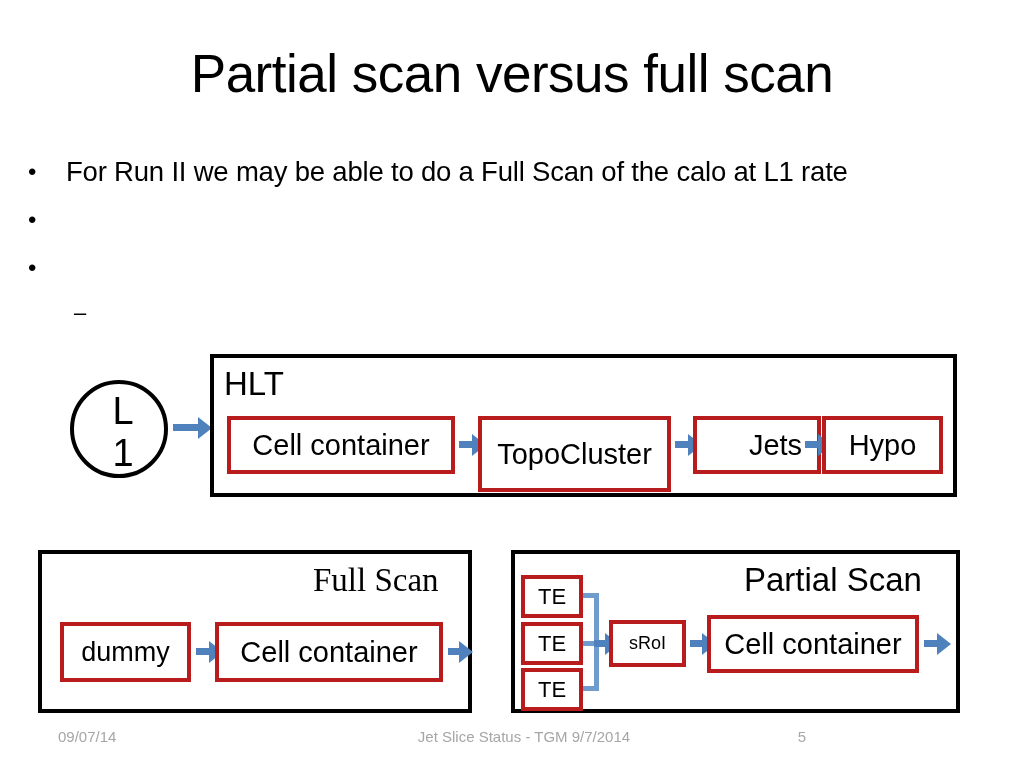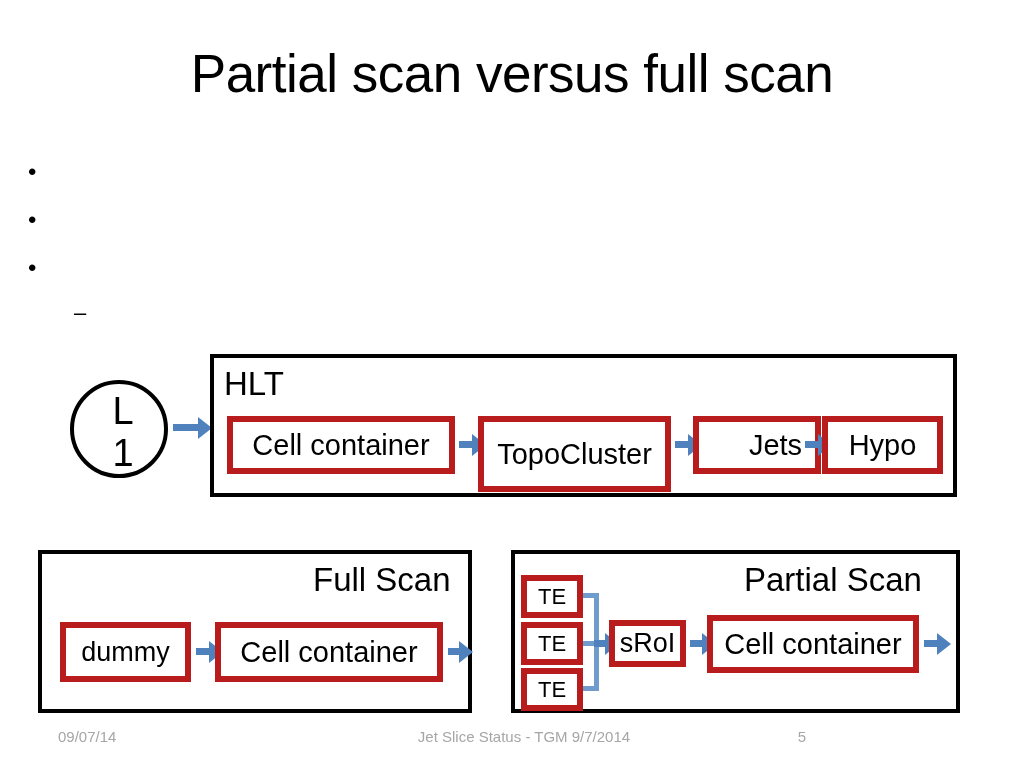--- a/index.html
+++ b/index.html
@@ -66,21 +66,21 @@
 
   
   .panel {
     position: absolute;
     border: 4px solid #000000;
     background: #ffffff;
     box-sizing: border-box;
   }
   .node-box {
     position: absolute;
-    border: 6px solid #b91c1c;
+    border: 4px solid #b91c1c;
     background: #ffffff;
     box-sizing: border-box;
     display: flex;
     align-items: center;
     justify-content: center;
     white-space: nowrap;
   }
   .panel-label {
     position: absolute;
     white-space: nowrap;
@@ -152,20 +152,21 @@
 </style>
 </head>
 <body>
 
 <div id="slide-title">Partial scan versus full scan</div>
 
 <div id="bullet-list">
 
   <div class="bullet-row level-1">
     <span class="marker">•</span>
+    <span class="bullet-text">For Run II we may be able to do a Full Scan of the calo at L1 rate</span>
   </div>
 
   <div class="bullet-row level-1">
     <span class="marker">•</span>
   </div>
 
   <div class="bullet-row level-1">
     <span class="marker">•</span>
   </div>
 
@@ -195,21 +196,21 @@
 <div class="arrow" style="left:675px; top:441px; width:14px;"></div>
 
 <div class="node-box" style="left:693px; top:416px; width:128px; height:58px; font-size:29px;padding-left:37px;">Jets</div>
 
 <div class="arrow" style="left:805px; top:441px; width:14px;"></div>
 
 <div class="node-box" style="left:822px; top:416px; width:121px; height:58px; font-size:29px;">Hypo</div>
 
 <div class="panel" style="left:38px; top:550px; width:434px; height:163px;"></div>
 
-<div class="panel-label" style="left:313px; top:562px;">Full Scan</div>
+<div class="panel-label" style="left:313px; top:562px;font-family:Liberation Serif, serif;">Full Scan</div>
 
 <div class="node-box" style="left:60px; top:622px; width:131px; height:60px; font-size:27px;">dummy</div>
 
 <div class="arrow" style="left:196px; top:648px; width:14px;"></div>
 
 <div class="node-box" style="left:215px; top:622px; width:228px; height:60px; font-size:29px;">Cell container</div>
 
 <div class="arrow" style="left:448px; top:648px; width:12px;"></div>
 
 <div class="panel" style="left:511px; top:550px; width:449px; height:163px;"></div>
@@ -222,21 +223,21 @@
 
 <div class="node-box" style="left:521px; top:668px; width:62px; height:43px; font-size:22px;">TE</div>
 
 <div class="conn-line" style="left:583px; top:593px; width:16px; height:5px;"></div>
 <div class="conn-line" style="left:583px; top:686px; width:16px; height:5px;"></div>
 <div class="conn-line" style="left:594px; top:593px; width:5px; height:98px;"></div>
 <div class="conn-line" style="left:583px; top:641px; width:16px; height:5px;"></div>
 
 <div class="arrow" style="left:594px; top:640px; width:12px;"></div>
 
-<div class="node-box" style="left:609px; top:620px; width:77px; height:47px; font-size:27px;">sRoI</div>
+<div class="node-box" style="left:609px; top:620px; width:77px; height:47px; font-size:18px;">sRoI</div>
 
 <div class="arrow" style="left:690px; top:640px; width:13px;"></div>
 
 <div class="node-box" style="left:707px; top:615px; width:212px; height:58px; font-size:29px;">Cell container</div>
 
 <div class="arrow" style="left:924px; top:640px; width:14px;"></div>
 
 <div id="footer">
   <span id="footer-date">09/07/14</span>
   <span id="footer-center">Jet Slice Status - TGM 9/7/2014</span>

